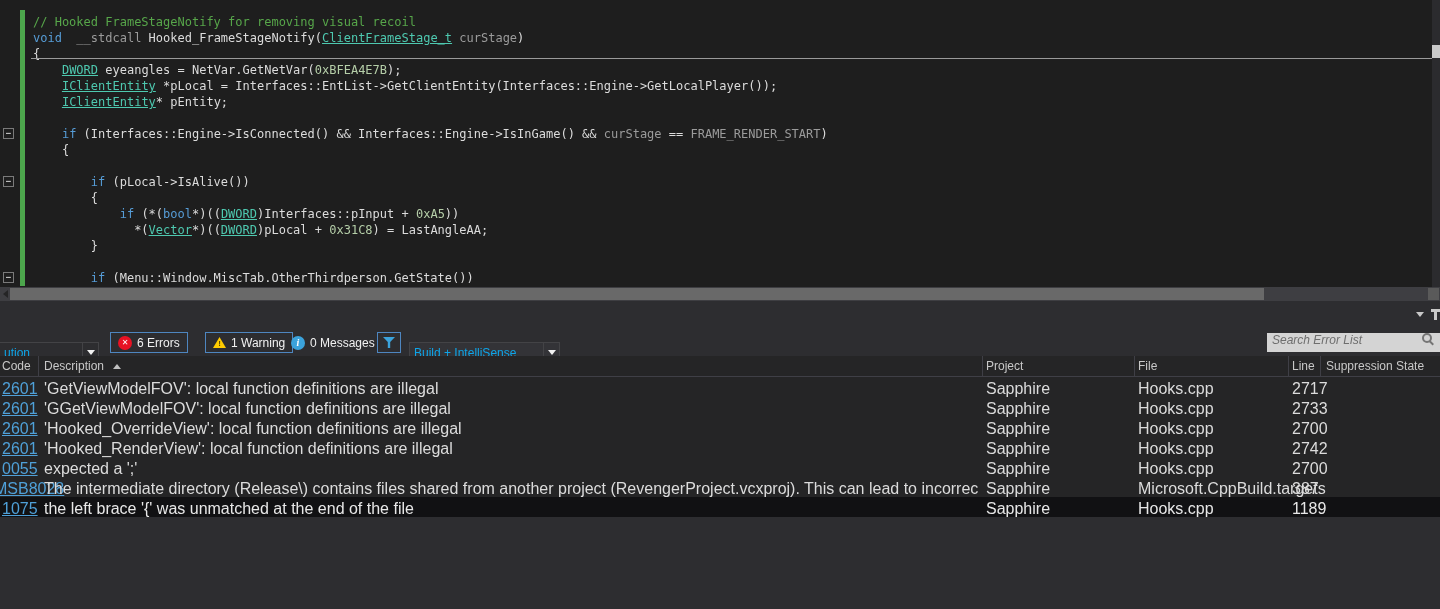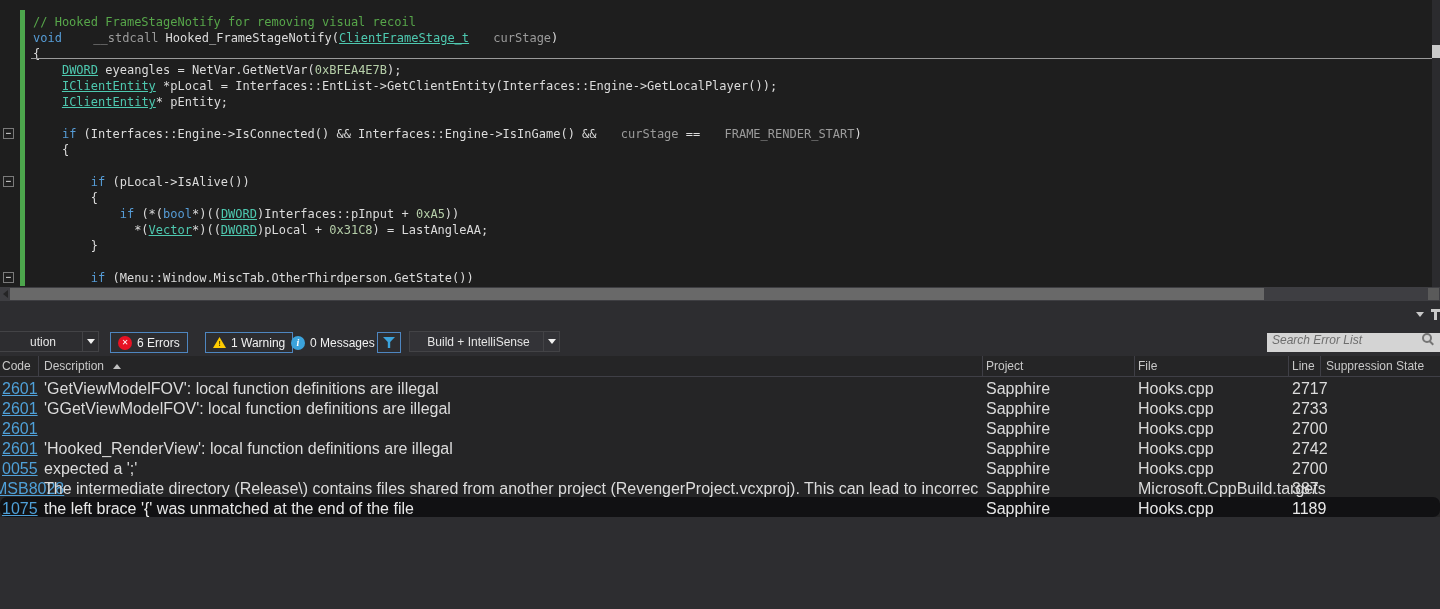--- a/index.html
+++ b/index.html
@@ -9,21 +9,21 @@
   
   .editor{position:absolute;left:0;top:0;width:1440px;height:287px;background:#1e1e1e;}
   .change-bar{position:absolute;left:20px;top:10px;width:5px;height:276px;background:var(--changebar,#4CA64C);}
   .code{position:absolute;left:33px;top:14px;font:12px/16px "DejaVu Sans Mono",monospace;
         color:#dcdcdc;white-space:pre;}
   .code-line{height:16px;white-space:pre;}
   .tok-cm{color:var(--cm,#57A64A);}
   .tok-kw{color:var(--kw,#569CD6);}
   .tok-ty{color:var(--ty,#4EC9B0);text-decoration:underline;}
   .tok-num{color:var(--num,#B5CEA8);}
-  .tok-gr{color:var(--gr,#9B9B9B);margin-left:17px;}
+  .tok-gr{color:var(--gr,#9B9B9B);}
   .fold{position:absolute;left:3px;width:11px;height:11px;box-sizing:border-box;border:1px solid #7a7a7a;
         background:#1e1e1e;color:#c8c8c8;font:700 9px/9px "DejaVu Sans Mono",monospace;text-align:center;z-index:3;}
   .caret-hline{position:absolute;left:31px;top:58px;width:1402px;height:1px;background:#9a9a9a;}
   .vscroll{position:absolute;right:0;top:0;width:8px;height:287px;background:#2b2b2e;}
   .vthumb{position:absolute;right:0;top:45px;width:8px;height:13px;background:#c9c9c9;}
 
   
   .hscroll{position:absolute;left:0;top:287px;width:1440px;height:14px;background:#3e3e42;}
   .harrow-left{position:absolute;left:3px;top:3px;width:0;height:0;
     border-top:4px solid transparent;border-bottom:4px solid transparent;border-right:5px solid #252526;}
@@ -34,22 +34,22 @@
   .strip{position:absolute;left:0;top:301px;width:1440px;height:28px;background:#2d2d30;}
   .strip-caret{position:absolute;right:16px;top:11px;}
   .icon-caret{display:inline-block;width:0;height:0;
     border-left:4px solid transparent;border-right:4px solid transparent;border-top:5px solid #c8c8c8;}
   .icon-pin{position:absolute;right:3px;top:11px;width:3px;height:8px;background:#c8c8c8;}
   .icon-pin::before{content:"";position:absolute;left:-3px;top:-3px;width:9px;height:3px;background:#c8c8c8;}
 
   
   .errorlist{position:absolute;left:0;top:329px;width:1440px;height:188px;}
   .toolbar{position:absolute;left:0;top:0;width:1440px;height:27px;background:#2d2d30;}
-  .combo{position:absolute;top:2px;height:21px;box-sizing:border-box;display:flex;align-items:center;
-         background:#2d2d30;border:1px solid #434346;color:#e5e5e5;font-size:12px;cursor:pointer;text-align:center;}
+  .combo{position:absolute;top:13px;height:21px;box-sizing:border-box;display:flex;align-items:center;
+         background:#2d2d30;border:1px solid #434346;color:#0ea5e9;font-size:12px;cursor:pointer;}
   .combo-text{flex:1;padding-left:4px;white-space:nowrap;overflow:hidden;}
   .combo-caretbox{width:15px;height:100%;display:flex;align-items:center;justify-content:center;
                   border-left:1px solid #434346;}
   .combo .icon-caret{border-top-color:#f1f1f1;}
   .scope{left:0;width:99px;border-left:none;}
   .build-combo{left:409px;width:151px;background:#333337;}
   .toggle{position:absolute;top:3px;height:21px;box-sizing:border-box;display:flex;align-items:center;gap:5px;
           padding:0 7px;background:#2d2d30;border:1px solid var(--toggle-border,#4E86C0);
           color:#f1f1f1;font:12px "Liberation Sans",sans-serif;cursor:pointer;}
   .toggle.no-border{border-color:transparent;background:transparent;}
@@ -83,21 +83,21 @@
   .grid-header{position:relative;height:21px;border-bottom:1px solid #3f3f46;box-sizing:border-box;}
   .hcell{position:absolute;top:3px;font-size:12px;color:#c8c8c8;white-space:nowrap;cursor:pointer;}
   .hsep{position:absolute;top:0;width:1px;height:20px;background:#3f3f46;cursor:col-resize;}
   .s1{left:38px;}.s2{left:982px;}.s3{left:1134px;}.s4{left:1288px;}.s5{left:1320px;}
   .h-code{left:2px;}.h-desc{left:44px;}.h-project{left:986px;}.h-file{left:1138px;}
   .h-line{left:1292px;}.h-supp{left:1326px;}
   .sort-up{position:absolute;left:113px;top:8px;width:0;height:0;
     border-left:4px solid transparent;border-right:4px solid transparent;border-bottom:5px solid #c0c0c0;}
 
   .grid-row{position:relative;height:20px;cursor:default;}
-  .grid-row.selected{background:#111113;border-radius:7px;}
+  .grid-row.selected{background:#111113;}
   .cell{position:absolute;top:3px;font-size:16px;color:#dcdcdc;white-space:nowrap;}
   .grid-row.selected .cell{color:#e8e8e8;}
   .cell-code{left:2px;color:var(--link,#4FA0D8);text-decoration:underline;cursor:pointer;}
   .grid-row.selected .cell-code{color:var(--link,#4FA0D8);}
   .cell-desc{left:44px;max-width:934px;overflow:hidden;}
   .cell-project{left:986px;}
   .cell-file{left:1138px;}
   .cell-line{left:1292px;}
   .cell-supp{left:1326px;}
 
@@ -200,20 +200,21 @@
           <div class="grid-row">
             <div class="cell cell-code">2601</div>
             <div class="cell cell-desc">'GGetViewModelFOV': local function definitions are illegal</div>
             <div class="cell cell-project">Sapphire</div>
             <div class="cell cell-file">Hooks.cpp</div>
             <div class="cell cell-line">2733</div>
             <div class="cell cell-supp"></div>
           </div>
           <div class="grid-row">
             <div class="cell cell-code">2601</div>
+            <div class="cell cell-desc">'Hooked_OverrideView': local function definitions are illegal</div>
             <div class="cell cell-project">Sapphire</div>
             <div class="cell cell-file">Hooks.cpp</div>
             <div class="cell cell-line">2700</div>
             <div class="cell cell-supp"></div>
           </div>
           <div class="grid-row">
             <div class="cell cell-code">2601</div>
             <div class="cell cell-desc">'Hooked_RenderView': local function definitions are illegal</div>
             <div class="cell cell-project">Sapphire</div>
             <div class="cell cell-file">Hooks.cpp</div>

